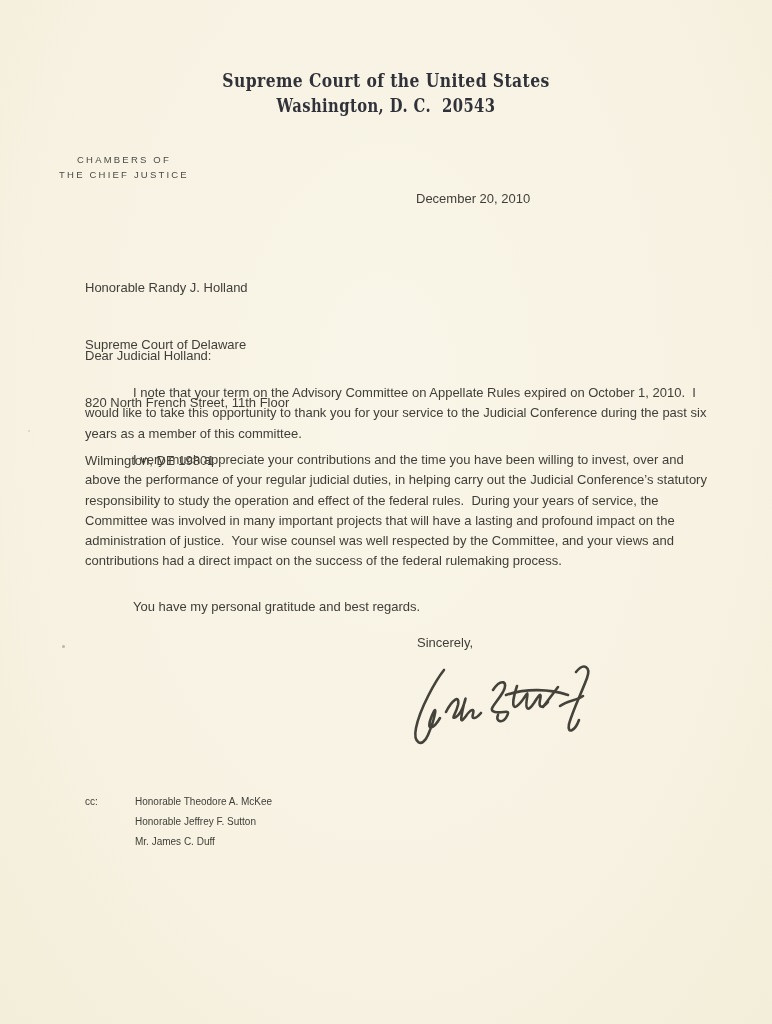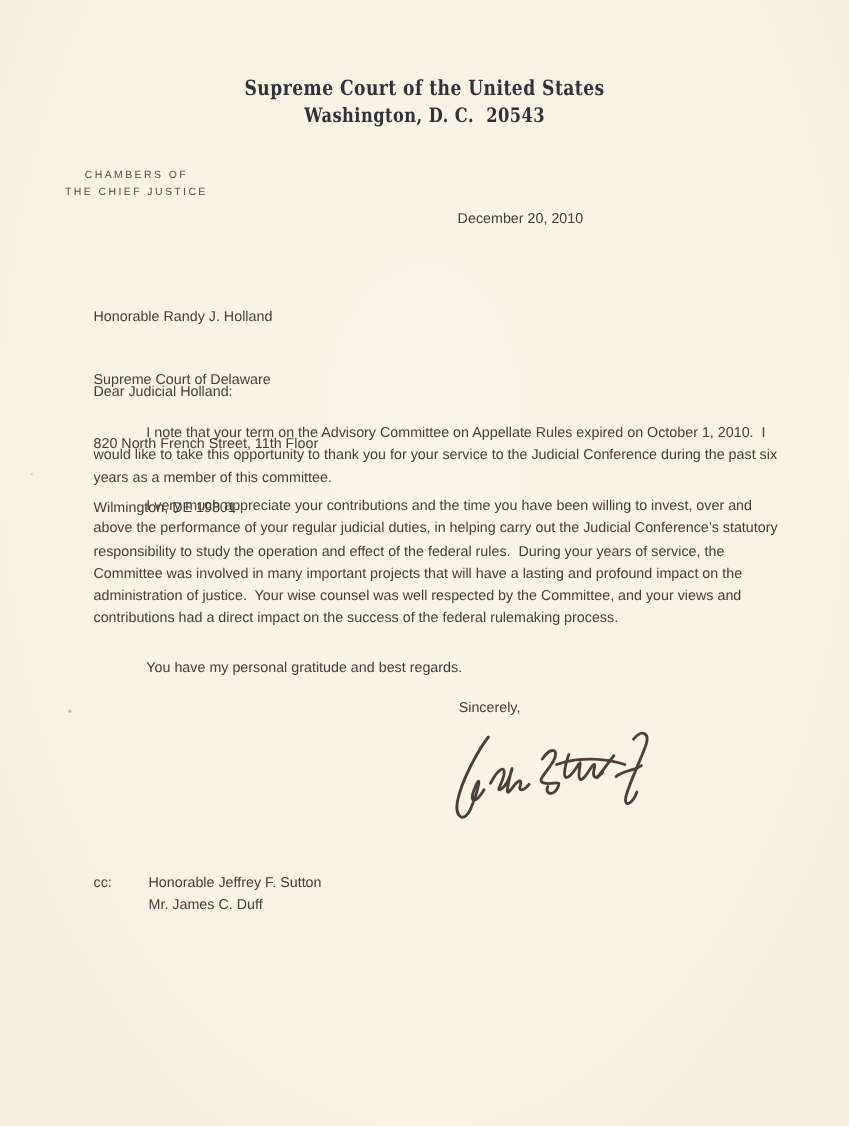--- a/index.html
+++ b/index.html
@@ -52,21 +52,21 @@
   .date-line   { top:189px; left:416px; }
   .address     { top:239px; left:85px; line-height:19.3px; }
   .salutation  { top:346px; left:85px; }
   .para        { left:85px; width:626px; text-indent:48px; }
   .para-1      { top:383px; }
   .para-2      { top:450px; }
   .gratitude   { top:597px; left:85px; width:626px; text-indent:48px; }
   .closing     { top:633px; left:417px; }
   .signature   { position:absolute; top:650px; left:400px; width:200px; height:110px; }
   .signature path { fill:none; stroke:#45423b; stroke-width:2.6; stroke-linecap:round; stroke-linejoin:round; }
-  .cc-block    { position:absolute; top:792px; left:85px; display:flex; font-size:13px; line-height:20px; }
+  .cc-block    { position:absolute; top:792px; left:85px; display:flex; font-size:10px; line-height:20px; }
   .cc-label    { width:50px; }
   .cc-names div { white-space:pre-wrap; }
   .speck { position:absolute; background:#8a867a; border-radius:50%; opacity:0.55; }
   .speck-1 { width:3px; height:3px; top:645px; left:62px; }
   .speck-2 { width:2px; height:2px; top:430px; left:28px; opacity:0.3; }
 </style>
 </head>
 <body>
 
 <div class="paper">
@@ -107,20 +107,21 @@
     <path d="M117 36 C113 48 111 60 117 56 C125 50 129 36 127 48 C125 60 128 62 134 53 C139 45 142 41 140 50 C138 59 143 58 148 52"></path>
     <path d="M106 45 C126 38 150 39 168 45"></path>
     <path d="M158 37 L143 57"></path>
     <path d="M176 22 C184 12 191 17 187 28 C181 44 173 60 169 74 C167 85 175 81 179 70"></path>
     <path d="M160 56 C168 50 176 51 183 46"></path>
   </svg>
 
   <div class="cc-block">
     <div class="cc-label">cc:</div>
     <div class="cc-names">
+      <div>Honorable Theodore A. McKee</div>
       <div>Honorable Jeffrey F. Sutton</div>
       <div>Mr. James C. Duff</div>
     </div>
   </div>
 
   <div class="speck speck-1"></div>
   <div class="speck speck-2"></div>
 
 </div>
 

